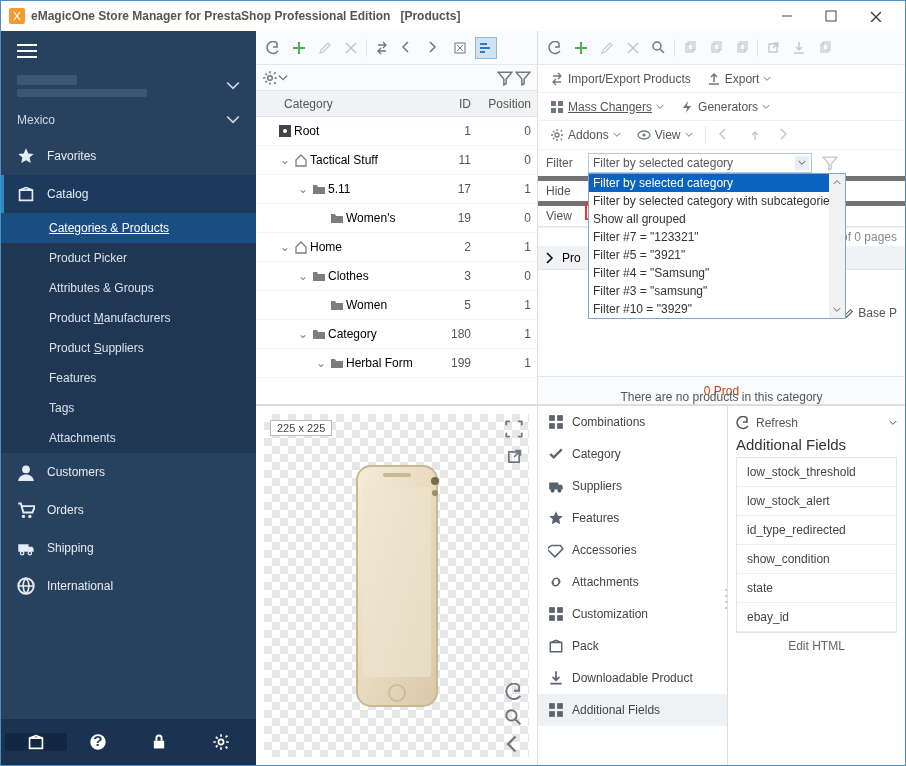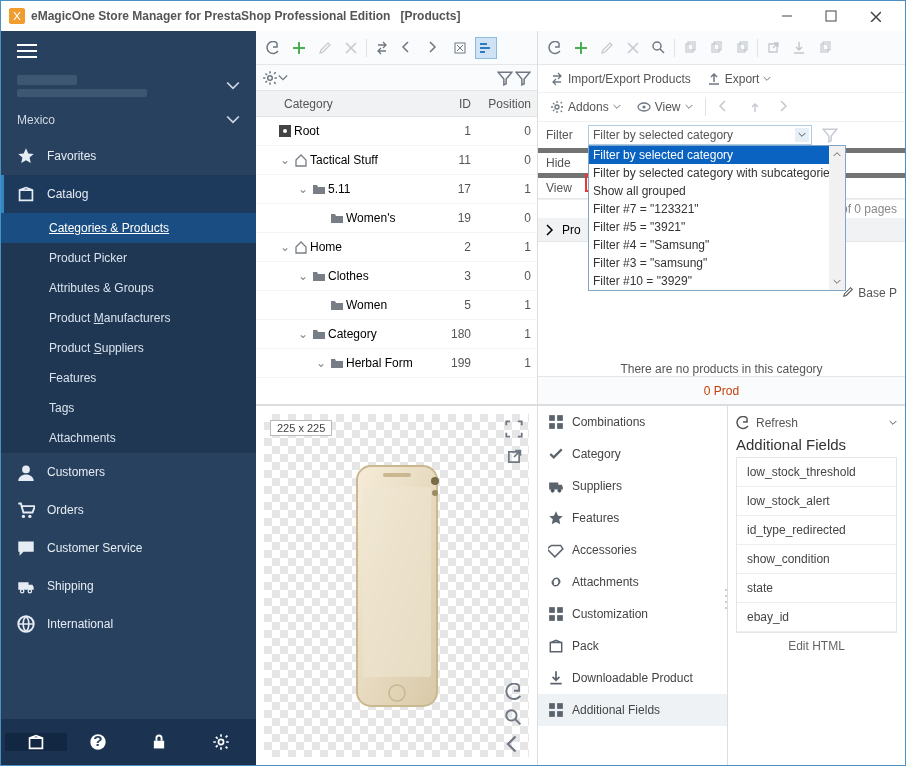--- a/index.html
+++ b/index.html
@@ -91,21 +91,21 @@
     .dropdown .scrollbar { position: absolute; right: 0; top: 0; width: 16px; height: 100%; background: #f1f1f1; }
     .dropdown .scrollbar .up, .dropdown .scrollbar .down { position: absolute; width: 16px; height: 16px; background: #f1f1f1; display:flex; align-items:center; justify-content:center; color:#666; }
     .dropdown .scrollbar .down { bottom: 0; }
     .redbox { position: absolute; border: 2px solid #e53935; pointer-events: none; }
 
     .prod-body { flex: 1; position: relative; background: #fff; }
     .prod-body .empty { position: absolute; top: 120px; left: 0; right: 0; text-align: center; color: #555; }
     .prodfooter { height: 28px; border-top: 1px solid #e4e6e9; background: #fafbfc; display: flex; align-items: center; justify-content: center; color: #c2410c; }
     .pgrow { padding: 2px 8px; color: #888; display:flex; align-items:center; gap:4px; border-top:1px solid #eef0f2; justify-content:flex-end; }
     .pgrow svg { width:12px; height:12px; color:#bbb; }
-    .base-price { position:absolute; right:8px; top:44px; display:flex; align-items:flex-start; gap:4px; color:#555; }
+    .base-price { position:absolute; right:8px; top:36px; display:flex; align-items:flex-end; gap:4px; color:#555; }
 
     
     .content-bottom { display: flex; flex: 1; border-top: 1px solid #ddd; overflow:hidden; }
     .img-panel { width: 282px; border-right: 1px solid #ddd; background: #fff; position: relative; }
     .checker { position:absolute; inset:8px; background-image:
       linear-gradient(45deg,#e6e6e6 25%,transparent 25%),linear-gradient(-45deg,#e6e6e6 25%,transparent 25%),
       linear-gradient(45deg,transparent 75%,#e6e6e6 75%),linear-gradient(-45deg,transparent 75%,#e6e6e6 75%);
       background-size:16px 16px; background-position:0 0,0 8px,8px -8px,-8px 0; background-color:#fff; }
     .sizebadge { position:absolute; top:14px; left:14px; border:1px solid #bbb; background:#fff; padding:1px 6px; color:#444; font-size:11px; z-index:2; }
     .imgcorner { position:absolute; right:14px; width:18px; height:18px; color:#6f7782; z-index:2; }
@@ -328,26 +328,20 @@
         <span>Customers</span>
       </div>
     <div class="nav-item">
         <svg viewBox="0 0 14 14">
           <use href="#i-cart"></use>
         </svg>
         <span>Orders</span>
       </div>
     <div class="nav-item">
         <svg viewBox="0 0 14 14">
-          <use href="#i-chat"></use>
-        </svg>
-        <span>Customer Service</span>
-      </div>
-    <div class="nav-item">
-        <svg viewBox="0 0 14 14">
           <use href="#i-truck"></use>
         </svg>
         <span>Shipping</span>
       </div>
     <div class="nav-item">
         <svg viewBox="0 0 14 14">
           <use href="#i-globe"></use>
         </svg>
         <span>International</span>
       </div>
@@ -620,20 +614,40 @@
               <svg viewBox="0 0 14 14">
                 <use href="#i-swap"></use>
               </svg>
               <span>Import/Export Products</span>
             </div>
           <div class="mitem">
               <svg viewBox="0 0 14 14">
                 <use href="#i-upload"></use>
               </svg>
               <span>Export</span>
+              <svg viewBox="0 0 12 12" style="width:8px">
+                <use href="#i-chev-down"></use>
+              </svg>
+            </div>
+        </div>
+        <div class="menurow">
+          <div class="mitem">
+              <svg viewBox="0 0 14 14">
+                <use href="#i-grid"></use>
+              </svg>
+              <span style="text-decoration:underline">Mass Changers</span>
+              <svg viewBox="0 0 12 12" style="width:8px">
+                <use href="#i-chev-down"></use>
+              </svg>
+            </div>
+          <div class="mitem">
+              <svg viewBox="0 0 14 14">
+                <use href="#i-bolt"></use>
+              </svg>
+              <span>Generators</span>
               <svg viewBox="0 0 12 12" style="width:8px">
                 <use href="#i-chev-down"></use>
               </svg>
             </div>
         </div>
         <div class="menurow">
           <div class="mitem">
               <svg viewBox="0 0 14 14">
                 <use href="#i-gear"></use>
               </svg>

